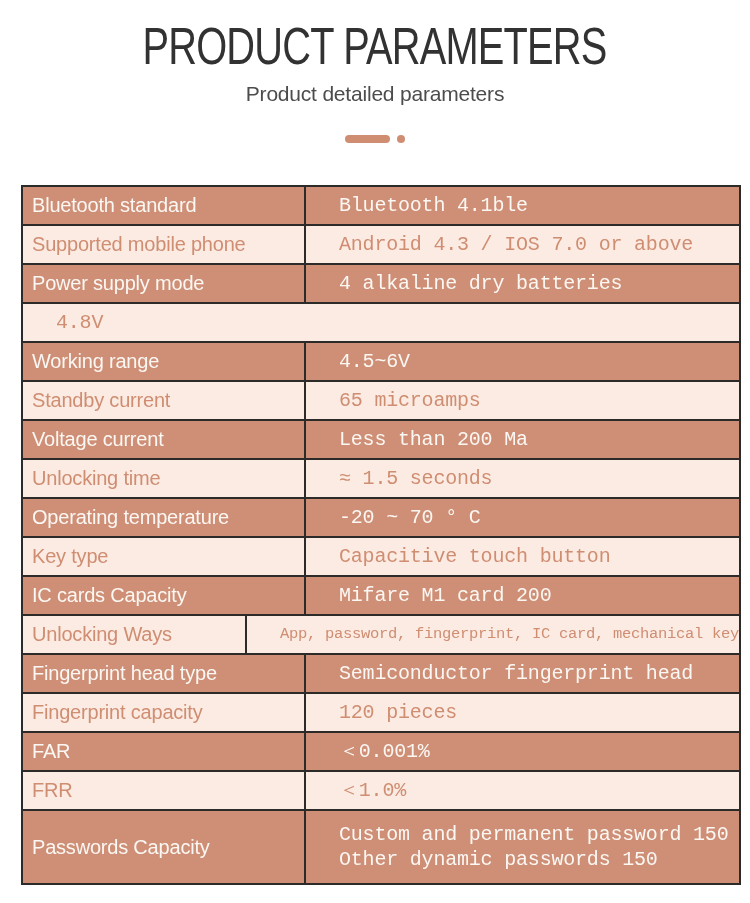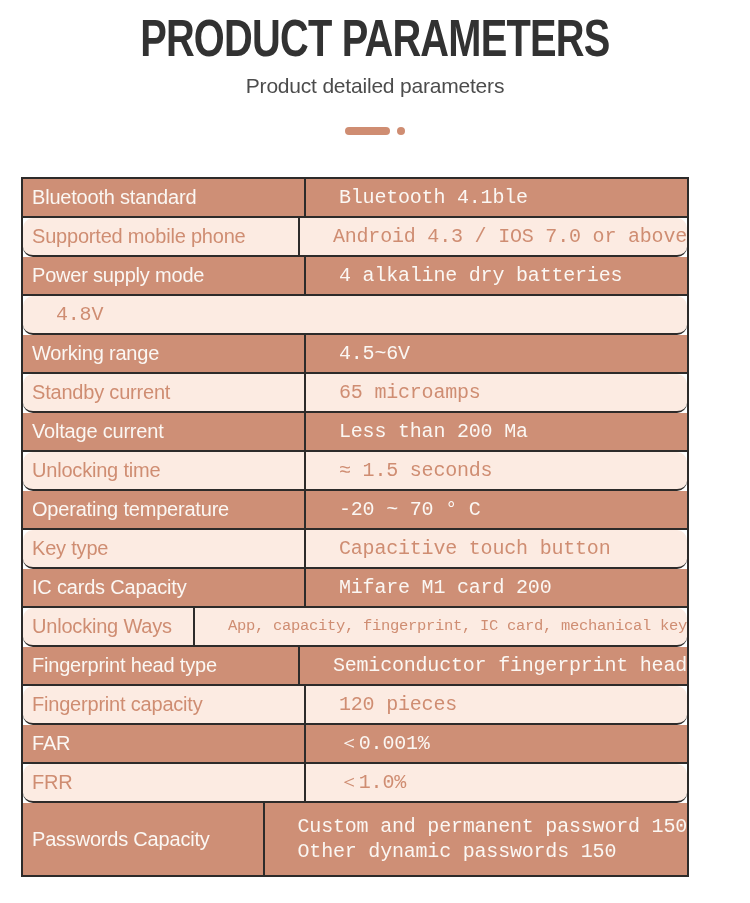--- a/index.html
+++ b/index.html
@@ -18,23 +18,23 @@
     background: #ffffff;
   }
   body {
     width: 750px; height: 903px;
     font-family: "Liberation Sans", sans-serif;
     overflow: hidden;
   }
   header { text-align: center; }
   .page-title {
     margin: 0;
-    padding-top: 10px;
+    padding-top: 18px;
     font-size: 51px;
-    font-weight: bold;
+    font-weight: normal;
     line-height: 58px;
     color: var(--title-color);
     white-space: nowrap;
   }
   .title-inner {
     display: inline-block;
     transform: scaleX(0.78);
     transform-origin: 50% 50%;
     letter-spacing: -1px;
   }
@@ -55,21 +55,21 @@
     width: 45px; height: 8px;
     border-radius: 4px;
     background: var(--accent);
   }
   .divider .dot {
     width: 8px; height: 8px;
     border-radius: 50%;
     background: var(--accent);
   }
   .spec-table {
-    width: 668px;
+    width: 720px;
     margin-left: 21px;
     margin-top: 42px;
     border: 2px solid var(--border-color);
   }
   .row {
     display: flex;
     height: 39px;
     border-bottom: 2px solid var(--border-color);
   }
   .row:last-child { border-bottom: none; height: 37px; }
@@ -90,21 +90,21 @@
   }
   .cell-label {
     width: 283px;
     border-right: 2px solid var(--border-color);
     padding-left: 9px;
   }
   .cell-value { flex: 1; padding-left: 33px; font-family: Liberation Mono, monospace; }
   .row.dark  { background: var(--dark-row-bg); }
   .row.dark .cell-label,
   .row.dark .cell-value { color: var(--white-text); }
-  .row.light { background: var(--light-row-bg); border-radius: 10px; }
+  .row.light { background: var(--light-row-bg); }
   .row.light .cell-label,
   .row.light .cell-value { color: var(--salmon-text); }
   .row.value-small .cell-value { font-size: 15.5px; letter-spacing: -0.3px; }
 </style>
 </head>
 <body>
 
 <div class="page">
   <header>
     <h1 class="page-title"><span class="title-inner">PRODUCT PARAMETERS</span></h1>
@@ -188,21 +188,21 @@
   <div class="row dark">
     <div class="cell cell-label">IC cards Capacity</div>
     <div class="cell cell-value">
           <div>Mifare M1 card 200</div>
         </div>
   </div>
 
   <div class="row light value-small">
     <div class="cell cell-label">Unlocking Ways</div>
     <div class="cell cell-value">
-          <div>App, capacity, fingerprint, IC card, mechanical key</div>
+          <div>App, password, fingerprint, IC card, mechanical key</div>
         </div>
   </div>
 
   <div class="row dark">
     <div class="cell cell-label">Fingerprint head type</div>
     <div class="cell cell-value">
           <div>Semiconductor fingerprint head</div>
         </div>
   </div>
 

